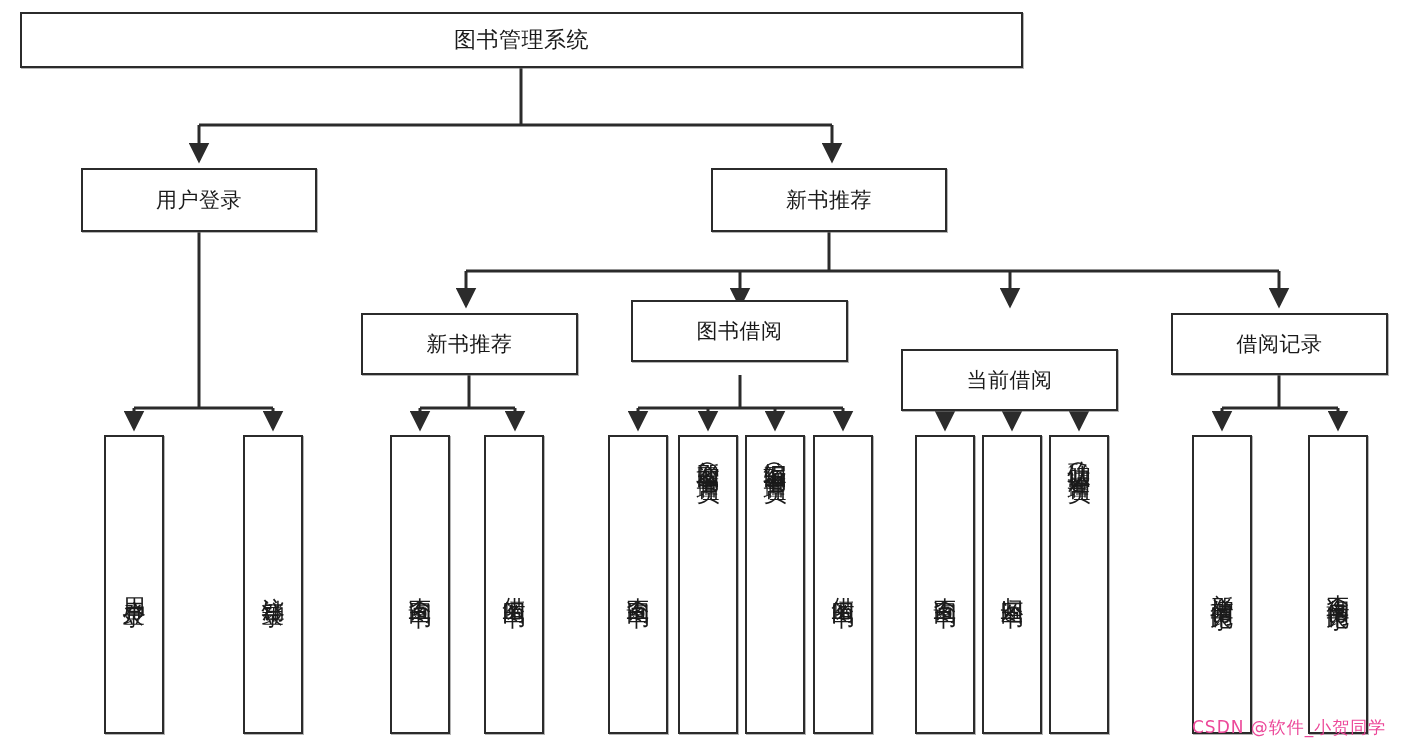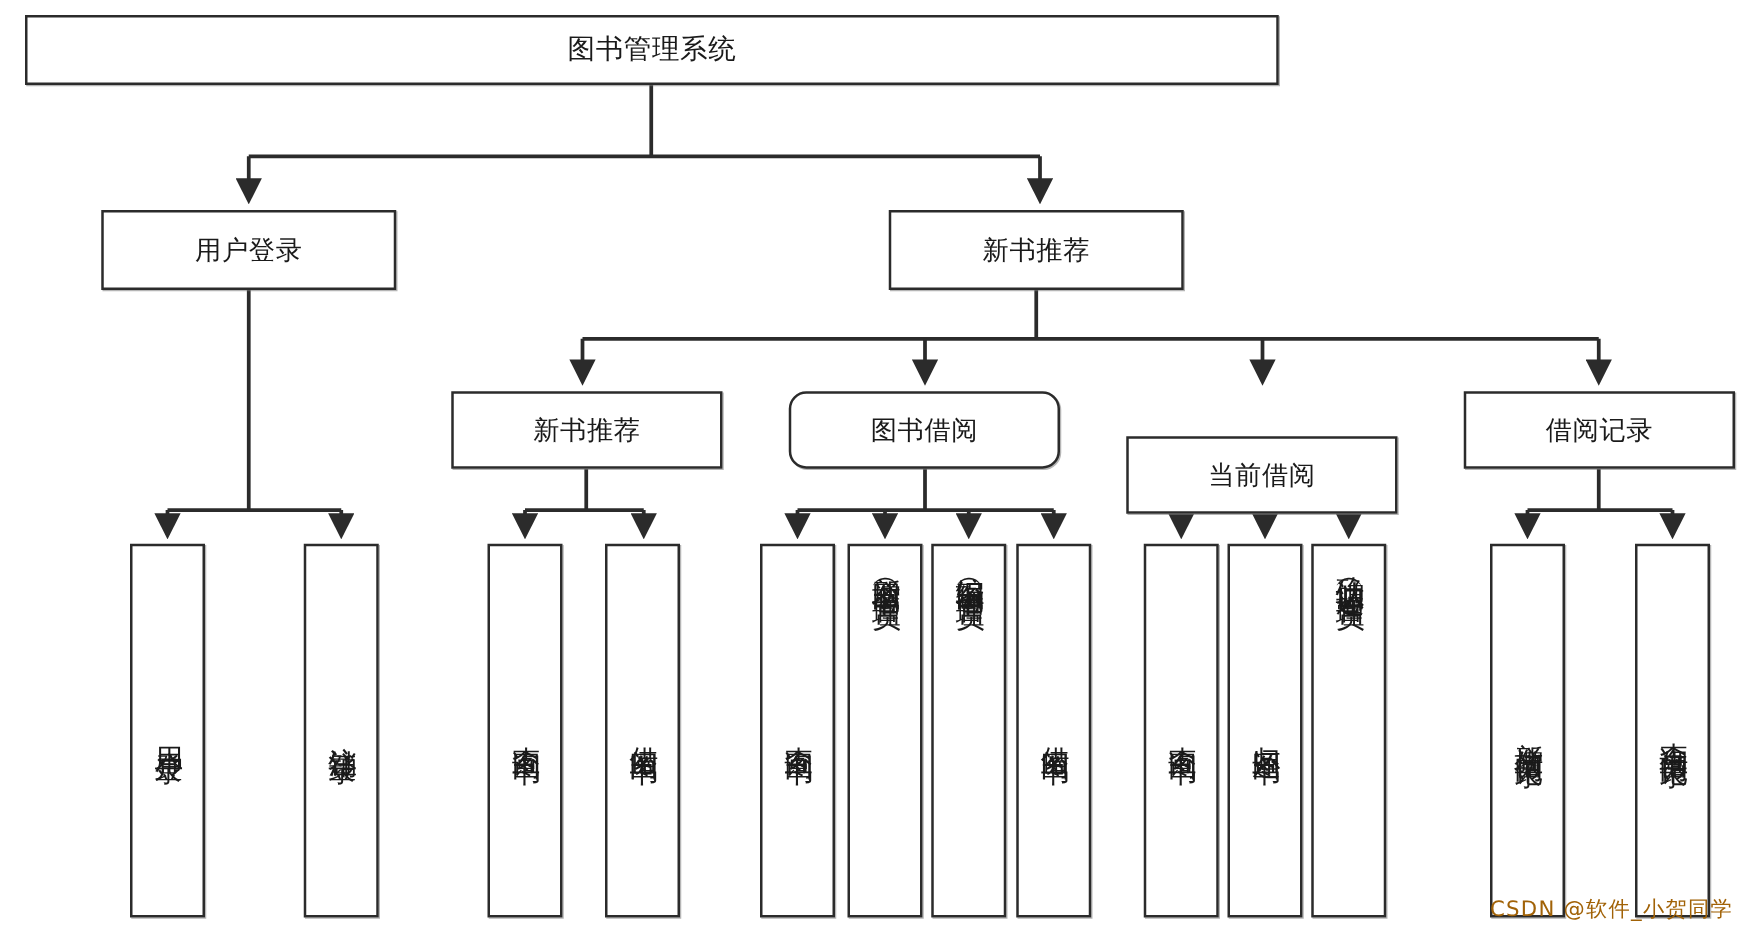--- a/index.html
+++ b/index.html
@@ -49,21 +49,21 @@
     font-size:23px;
     line-height:1.0;
     letter-spacing:3px;
     height:auto;
     max-height:286px;
   }
   .v-node.centered{align-items:center;padding-top:0;}
 
   .watermark{
     position:absolute;
-    color:#a16207;
+    color:#ec4899;
     font-size:17px;
     letter-spacing:1px;
     white-space:nowrap;
     user-select:none;
   }
 </style>
 </head>
 <body>
 
 <div id="canvas">
@@ -125,21 +125,21 @@
   <div class="node h-node" style="left:81px;top:168px;width:236px;height:64px;">
     <span class="label">用户登录</span>
   </div>
   <div class="node h-node" style="left:711px;top:168px;width:236px;height:64px;">
     <span class="label">新书推荐</span>
   </div>
 
   <div class="node h-node" style="left:361px;top:313px;width:217px;height:62px;">
     <span class="label">新书推荐</span>
   </div>
-  <div class="node h-node" style="left:631px;top:313px;width:217px;height:62px;border-radius:14px;">
+  <div class="node h-node" style="left:631px;top:300px;width:217px;height:62px;">
     <span class="label">图书借阅</span>
   </div>
   <div class="node h-node" style="left:901px;top:313px;width:217px;height:62px;margin-top:36px;">
     <span class="label">当前借阅</span>
   </div>
   <div class="node h-node" style="left:1171px;top:313px;width:217px;height:62px;">
     <span class="label">借阅记录</span>
   </div>
 
   <div class="node v-node centered" style="left:104px;top:435px;width:60px;height:299px;">

